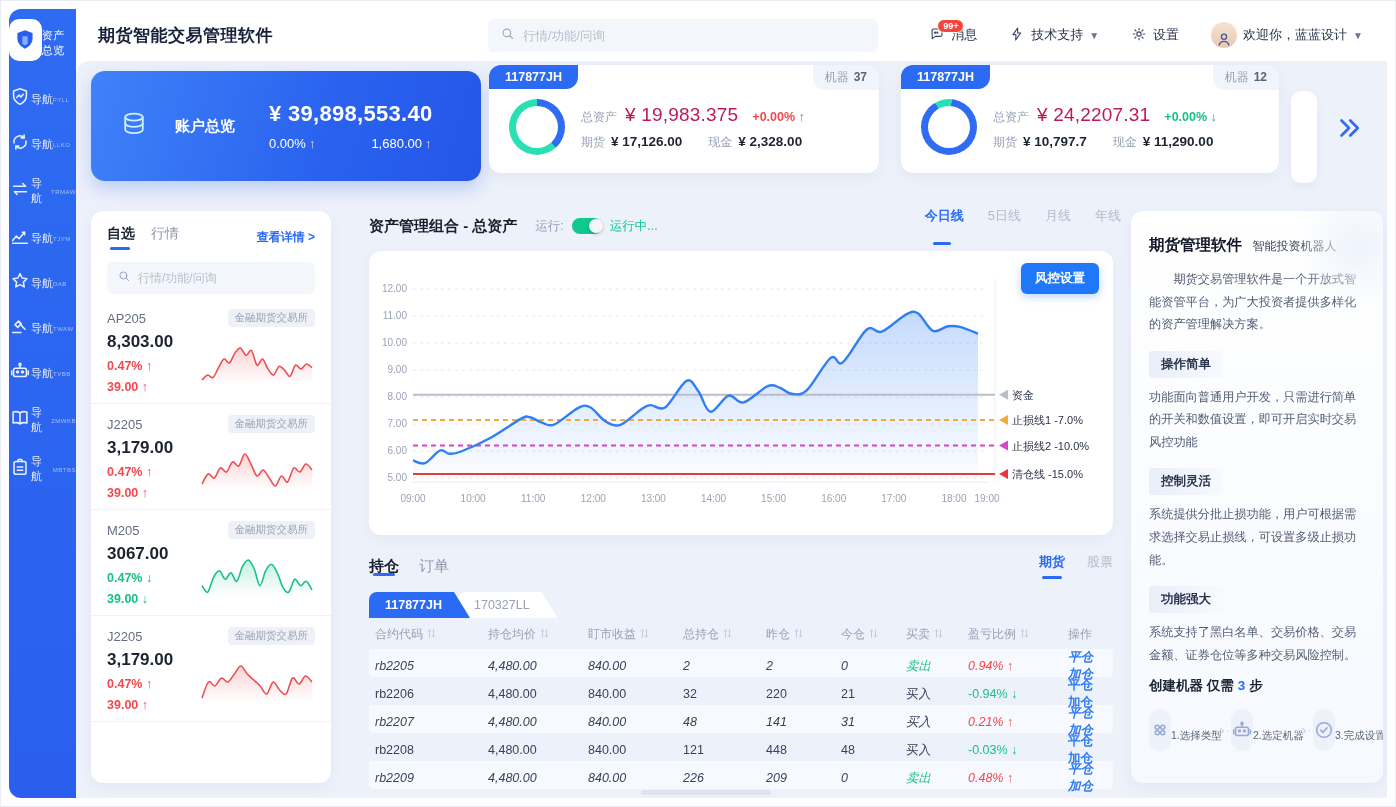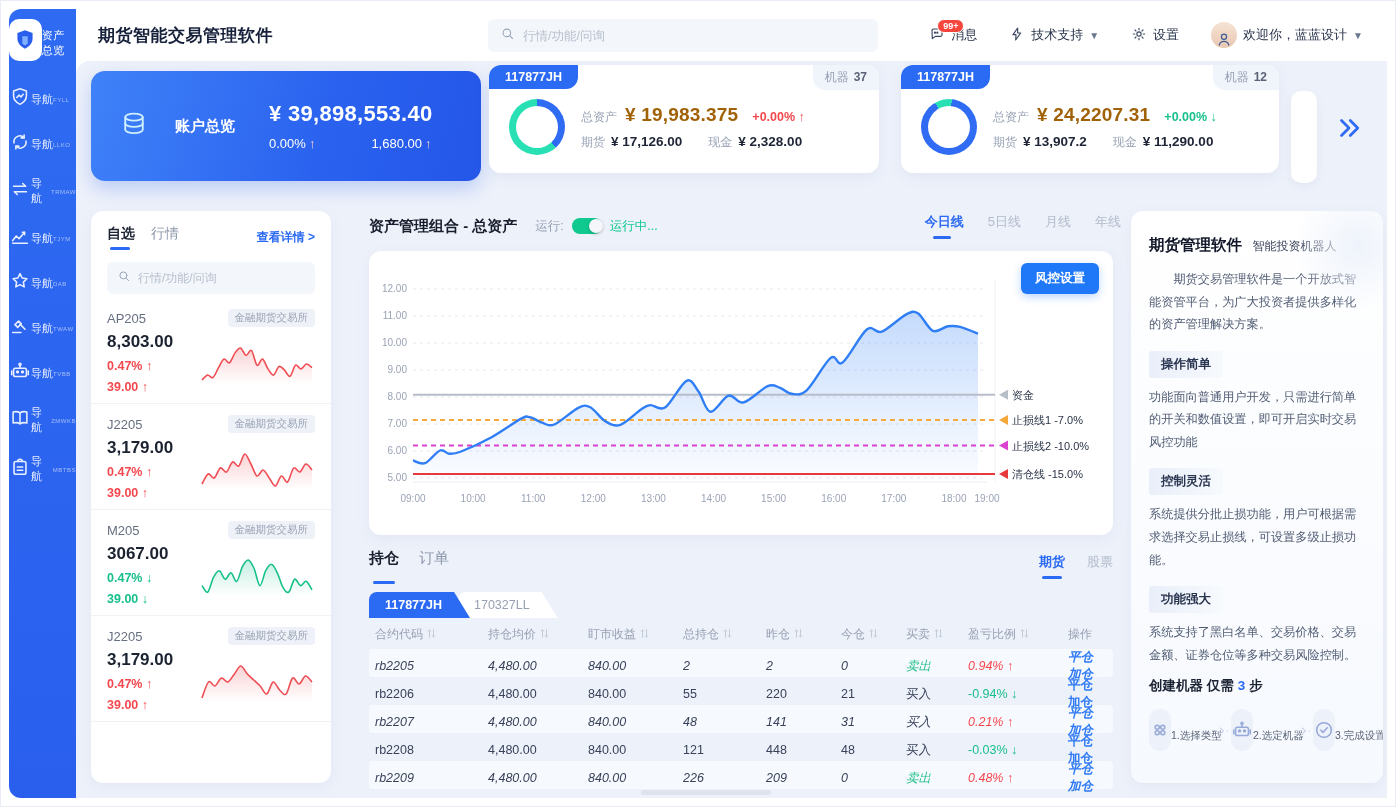--- a/index.html
+++ b/index.html
@@ -49,21 +49,21 @@
   .acct-card { position:absolute; top:4px; height:108px; background:#fff; border-radius:12px; box-shadow:0 4px 14px rgba(90,110,160,.08); }
   .acct-tag { position:absolute; left:0; top:0; background:#2b6af3; color:#fff; font-size:12.5px; font-weight:700; padding:5px 16px; border-radius:12px 0 12px 0; }
   .acct-mach { position:absolute; right:0; top:0; background:#f0f4fb; color:#98a2b5; font-size:12px; padding:4px 12px; border-radius:0 12px 0 12px; }
   .acct-mach b { color:#5b6477; font-weight:700; margin-left:5px; }
   .acct-body { position:absolute; left:20px; right:12px; top:34px; display:flex; align-items:center; gap:16px; }
   .donut { width:56px; height:56px; border-radius:50%; position:relative; flex:none; }
   .donut::after { content:""; position:absolute; inset:7px; background:#fff; border-radius:50%; }
   .acct-info { flex:1; }
   .a-row1 { display:flex; align-items:baseline; gap:8px; }
   .a-lab { font-size:12px; color:#98a2b5; }
-  .a-big { font-size:19px; font-weight:700; color:#a16207; letter-spacing:.2px; }
+  .a-big { font-size:19px; font-weight:400; color:#be185d; letter-spacing:.2px; }
   .a-pct { font-size:12.5px; font-weight:700; margin-left:6px; }
   .a-row2 { display:flex; gap:26px; margin-top:8px; }
   .a-row2 .cell { display:flex; align-items:baseline; gap:6px; }
   .a-val { font-size:13.5px; font-weight:700; color:#1d2435; }
   .up { color:#f3484e; } .dn { color:#16bf8b; }
   .sliver { position:absolute; left:1215px; top:30px; width:26px; height:92px; background:#fff; border-radius:10px; box-shadow:0 4px 10px rgba(90,110,160,.07); }
   .next-btn { position:absolute; left:1258px; top:52px; width:30px; height:30px; color:#2f6bf3; cursor:pointer; }
   .next-btn svg { width:30px; height:30px; }
 
   
@@ -88,29 +88,29 @@
   .q-spark { flex:1; display:flex; align-items:center; justify-content:flex-end; }
 
   
   .pf-head { position:absolute; left:293px; top:150px; width:752px; height:30px; display:flex; align-items:center; }
   .pf-title { font-size:15px; font-weight:800; color:#171d2c; }
   .run-lab { font-size:12.5px; color:#98a2b5; margin-left:18px; margin-right:8px; }
   .toggle { width:30px; height:16px; border-radius:9px; background:#0fc98f; position:relative; cursor:pointer; flex:none; }
   .toggle::after { content:""; position:absolute; right:-1px; top:1px; width:14px; height:14px; border-radius:50%; background:#f4f6f9; box-shadow:0 1px 3px rgba(0,0,0,.25); }
   .run-status { font-size:12.5px; color:#0fc98f; margin-left:8px; }
   .range-tabs { margin-left:auto; display:flex; gap:24px; }
-  .r-tab { font-size:13px; color:#b3bccc; cursor:pointer; position:relative; padding-bottom:8px; }
+  .r-tab { font-size:13px; color:#b3bccc; cursor:pointer; position:relative; padding-bottom:20px; }
   .r-tab.act { color:#2b6af3; font-weight:800; }
   .r-tab.act::after { content:""; position:absolute; left:8px; bottom:0; width:18px; height:3px; border-radius:2px; background:#2b6af3; }
   .chart-card { position:absolute; left:293px; top:190px; width:744px; height:284px; background:#fff; border-radius:12px; box-shadow:0 4px 14px rgba(90,110,160,.07); }
   .risk-btn { position:absolute; top:12px; right:14px; background:#1f78f8; color:#fff; font-size:12.5px; font-weight:700; padding:7px 14px; border-radius:6px; border:none; cursor:pointer; box-shadow:0 3px 8px rgba(31,120,248,.3); }
 
   
   .pos-head { position:absolute; left:293px; top:490px; width:744px; height:30px; display:flex; align-items:center; }
-  .p-tab { font-size:15px; color:#8e98ab; margin-right:20px; cursor:pointer; position:relative; padding-bottom:16px; }
+  .p-tab { font-size:15px; color:#8e98ab; margin-right:20px; cursor:pointer; position:relative; padding-bottom:0; }
   .p-tab.act { color:#171d2c; font-weight:800; }
   .p-tab.act::after { content:""; position:absolute; left:4px; bottom:0; width:22px; height:3px; border-radius:2px; background:#2b6af3; }
   .mkt-tabs { margin-left:auto; display:flex; gap:22px; }
   .m-tab { font-size:13px; color:#b3bccc; cursor:pointer; position:relative; padding-bottom:8px; }
   .m-tab.act { color:#2b6af3; font-weight:800; }
   .m-tab.act::after { content:""; position:absolute; left:3px; bottom:0; width:20px; height:3px; border-radius:2px; background:#2b6af3; }
   .acct-tabs { position:absolute; left:293px; top:531px; display:flex; }
   .acct-tab { font-size:12.5px; padding:6px 28px 6px 16px; clip-path:polygon(0 0,calc(100% - 16px) 0,100% 100%,0 100%); border-radius:8px 0 0 0; cursor:pointer; }
   .acct-tab.act { background:#2b6af3; color:#fff; font-weight:700; z-index:2; }
   .acct-tab.inact { background:#fff; color:#97a1b3; margin-left:-12px; z-index:1; }
@@ -342,21 +342,21 @@
         <div class="donut" style="background: conic-gradient(from -30deg, rgb(41, 224, 181) 0%, rgb(41, 224, 181) 10%, rgb(47, 107, 243) 10%, rgb(47, 107, 243) 100%);"></div>
         <div class="acct-info">
           <div class="a-row1">
             <span class="a-lab">总资产</span>
             <span class="a-big">¥ 24,2207.31</span>
             <span class="a-pct dn"><span>+0.00%</span> ↓</span>
           </div>
           <div class="a-row2">
             <span class="cell">
                 <span class="a-lab">期货</span>
-                <span class="a-val">¥ 13,907.2</span>
+                <span class="a-val">¥ 10,797.7</span>
               </span>
             <span class="cell">
                 <span class="a-lab">现金</span>
                 <span class="a-val">¥ 11,290.00</span>
               </span>
           </div>
         </div>
       </div>
     </section>
 
@@ -610,21 +610,21 @@
             <span>2</span>
             <span>0</span>
             <span class="side-sell">卖出</span>
             <span class="up">0.94% ↑</span>
             <span><span class="op-link">平仓</span><span class="op-link">加仓</span></span>
           </div>
           <div class="t-row">
             <span>rb2206</span>
             <span>4,480.00</span>
             <span>840.00</span>
-            <span>55</span>
+            <span>32</span>
             <span>220</span>
             <span>21</span>
             <span class="">买入</span>
             <span class="dn">-0.94% ↓</span>
             <span><span class="op-link">平仓</span><span class="op-link">加仓</span></span>
           </div>
           <div class="t-row stripe">
             <span>rb2207</span>
             <span>4,480.00</span>
             <span>840.00</span>

